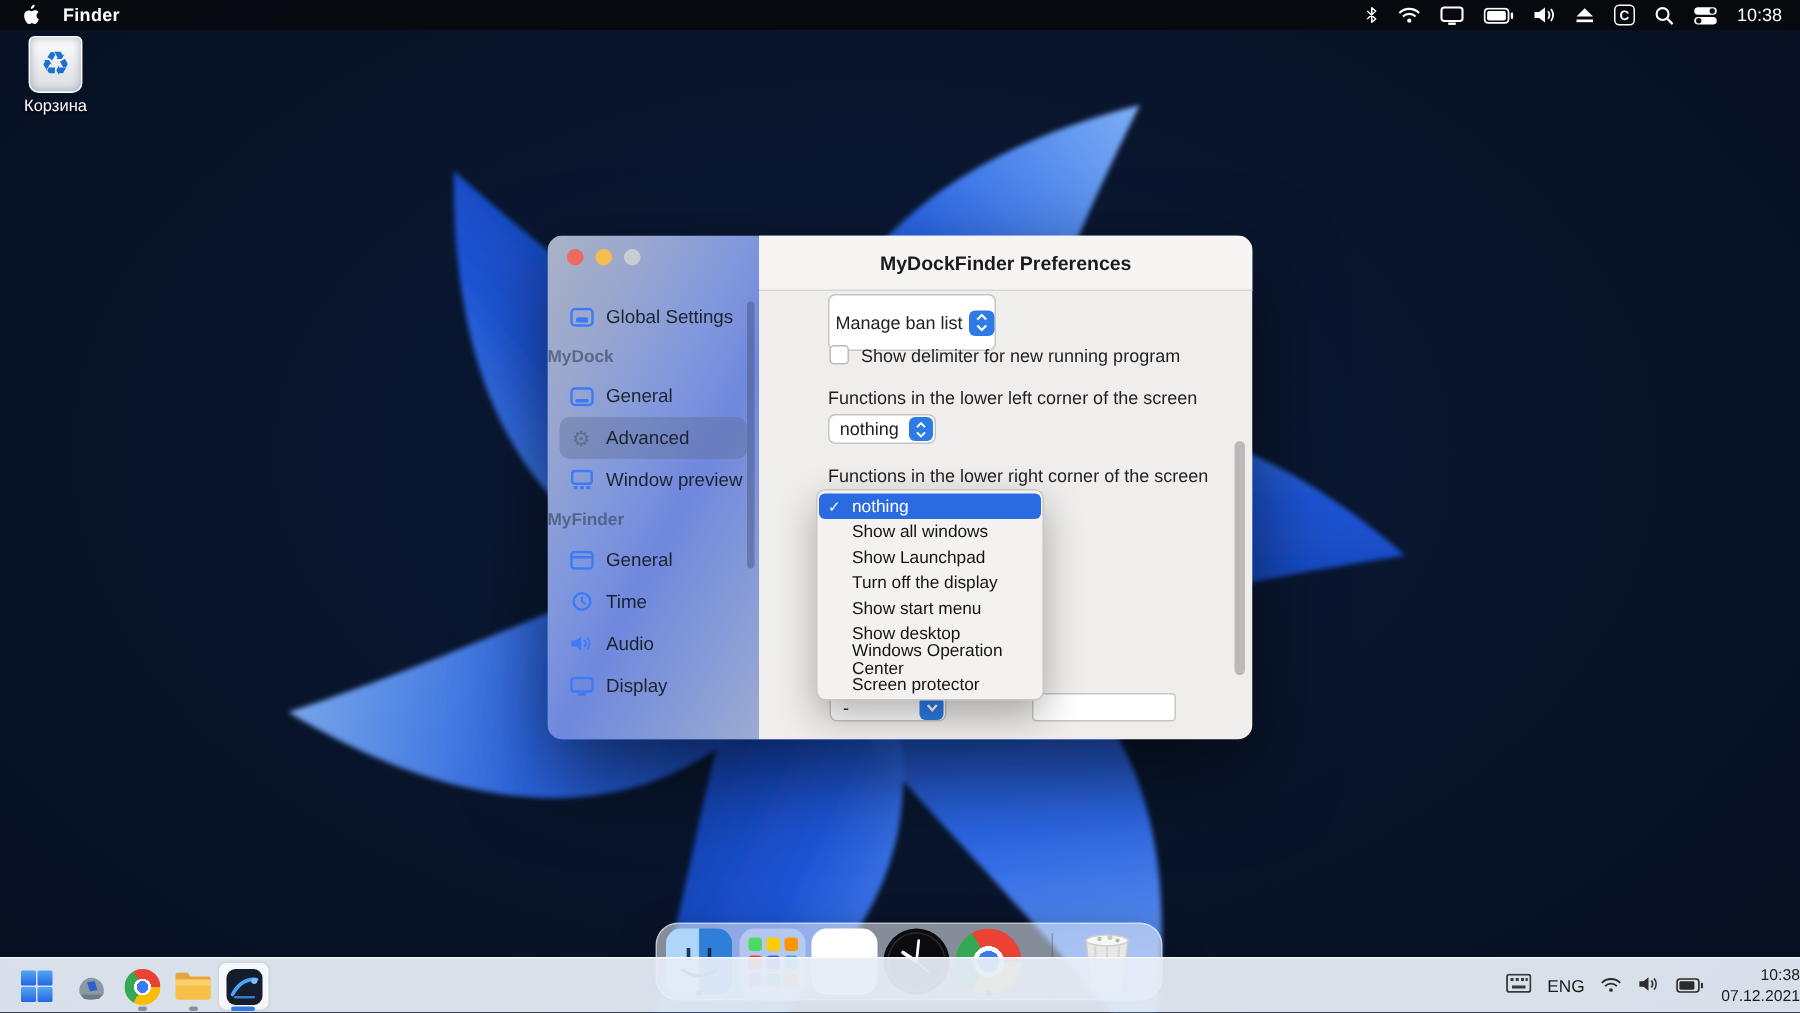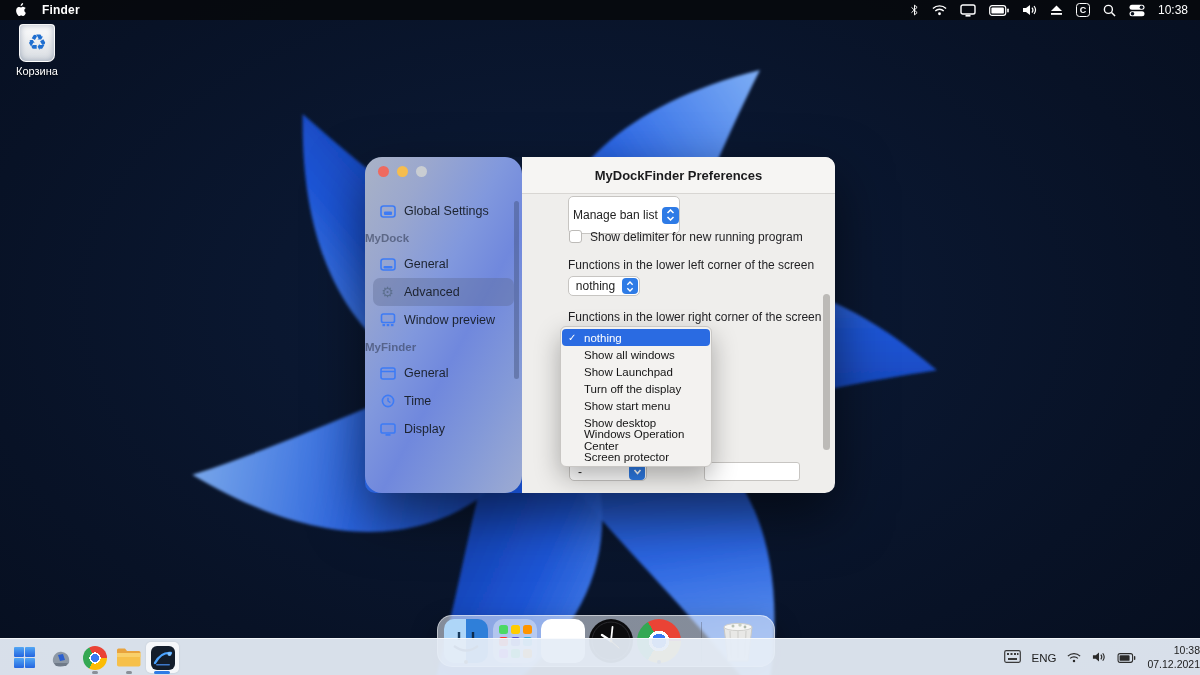--- a/index.html
+++ b/index.html
@@ -26,22 +26,22 @@
   .desk-icon { position:absolute; left:6px; top:24px; width:62px; text-align:center; cursor:default; }
   .trash-glyph { width:36px; height:38px; margin:0 auto; background:linear-gradient(180deg,#fdfdfd,#d9dde2);
     border-radius:4px 4px 7px 7px; border:1px solid rgba(255,255,255,.7);
     display:flex; align-items:center; justify-content:center; font-size:22px; color:#1f6fd0;
     box-shadow:inset 0 0 6px rgba(90,110,140,.5); }
   .desk-label { margin-top:3px; font-size:11px; color:#fff; text-shadow:0 1px 2px rgba(0,0,0,.8); }
 
   
   .window { position:absolute; left:365px; top:157px; width:470px; height:336px;
     border-radius:10px; box-shadow:0 22px 55px rgba(0,0,0,.55); display:flex; overflow:hidden; z-index:20; }
-  .sidebar { position:relative; width:157px; height:100%;
-    background:linear-gradient(118deg,#a9b2c6 0%, #9aa7ce 20%, #8198dd 42%, #7088dd 58%, #8399d8 78%, #9dabd2 100%);border-radius:17px; }
+  .sidebar { position:relative; width:141px; height:100%;
+    background:linear-gradient(118deg,#a9b2c6 0%, #9aa7ce 20%, #8198dd 42%, #7088dd 58%, #8399d8 78%, #9dabd2 100%); }
   .traffic { position:absolute; left:13px; top:9px; display:flex; gap:8px; }
   .tl { width:11px; height:11px; border-radius:50%; }
   .tl-red{ background:#ee6a5f; } .tl-yel{ background:#f5bd4f; } .tl-gray{ background:#c9cdd2; }
   .side-list { position:absolute; left:0; top:40px; width:100%; }
   .side-item { height:28px; display:flex; align-items:center; gap:8px; padding:0 10px 0 14px;
     font-size:12.5px; color:#1c2330; }
   .side-item.sel { background:rgba(92,106,145,.38); border-radius:7px; margin:0 8px; padding-left:6px; }
   .side-section { height:25px; display:flex; align-items:center; 
     font-size:11.5px; color:rgba(52,62,88,.6);font-weight:bold; }
   .side-ic { width:17px; height:14px; flex:0 0 auto; display:flex; align-items:center; justify-content:center; }
@@ -277,20 +277,30 @@
         <span class="side-ic">
             <svg width="14" height="14" viewBox="0 0 14 14">
               <circle cx="7" cy="7" r="5.6" fill="none" stroke="#3d7bf5" stroke-width="1.6"></circle>
               <polyline points="7,3.8 7,7 9.4,8.6" fill="none" stroke="#3d7bf5" stroke-width="1.4"></polyline>
             </svg>
           </span>
         <span>Time</span>
       </div>
       <div class="side-item">
         <span class="side-ic">
+            <svg width="15" height="12" viewBox="0 0 15 12">
+              <polygon points="1,4 4,4 7.5,1.2 7.5,10.8 4,8 1,8" fill="#3d7bf5"></polygon>
+              <path d="M9.5,3.5 a4,4 0 0 1 0,5" fill="none" stroke="#3d7bf5" stroke-width="1.3"></path>
+              <path d="M11.5,2 a6.5,6.5 0 0 1 0,8" fill="none" stroke="#3d7bf5" stroke-width="1.3"></path>
+            </svg>
+          </span>
+        <span>Audio</span>
+      </div>
+      <div class="side-item">
+        <span class="side-ic">
             <svg width="16" height="13" viewBox="0 0 16 13">
               <rect x="1" y="1" width="14" height="9" rx="1.8" fill="none" stroke="#3d7bf5" stroke-width="1.6"></rect>
               <rect x="5.5" y="11" width="5" height="1.8" fill="#3d7bf5"></rect>
             </svg>
           </span>
         <span>Display</span>
       </div>
     </div>
     <div class="side-scroll"></div>
   </div>

